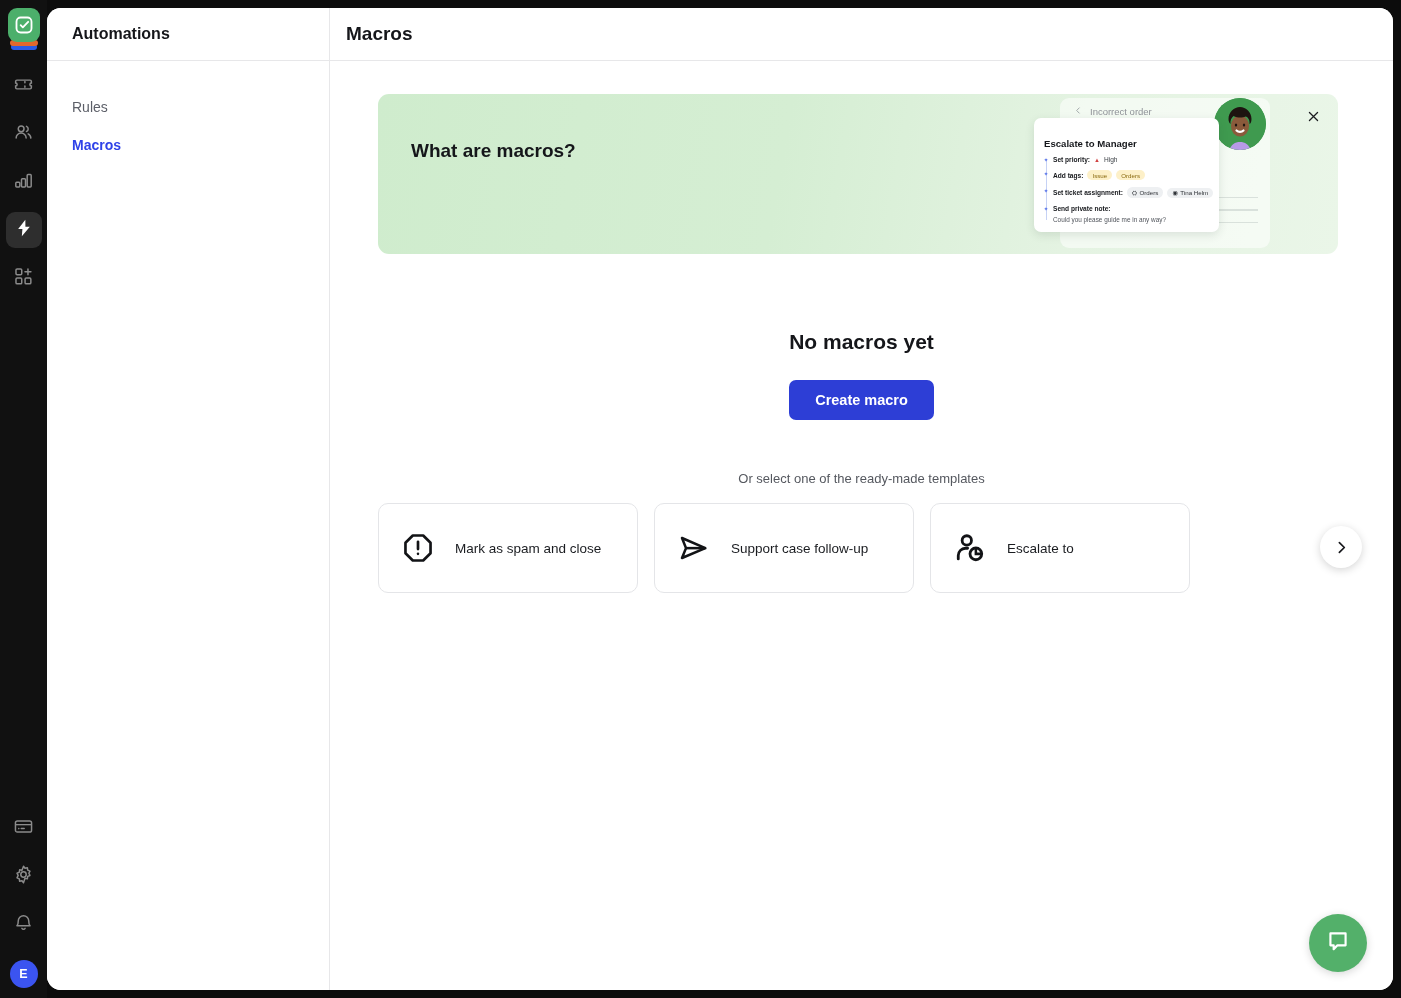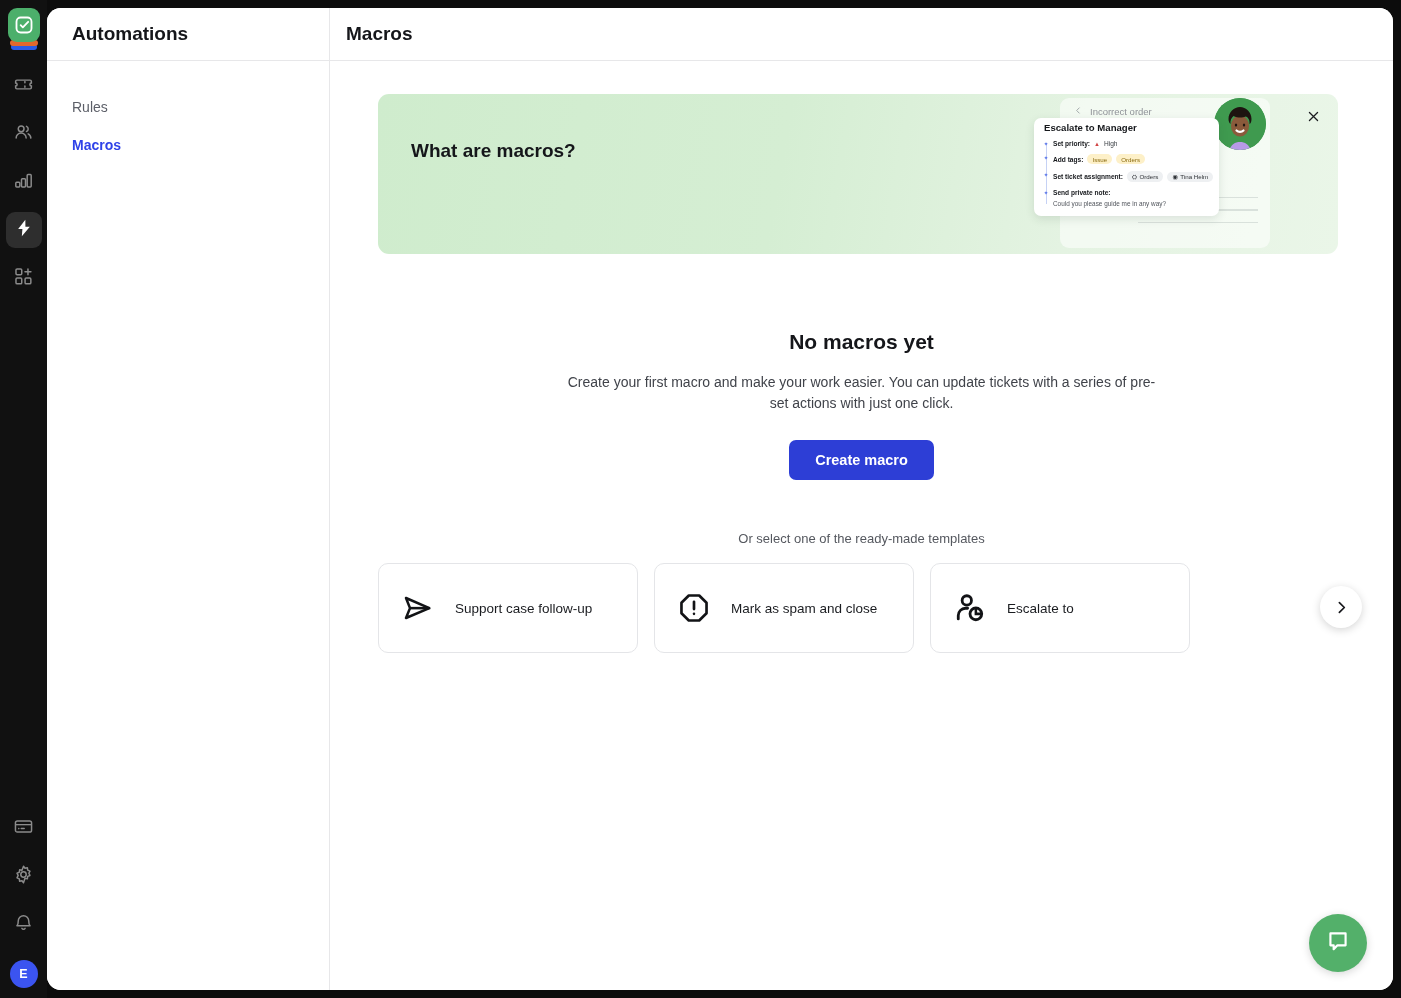--- a/index.html
+++ b/index.html
@@ -67,21 +67,21 @@
     width: 283px; flex: 0 0 283px;
     border-right: 1px solid #e7e7e9;
     display: flex; flex-direction: column;
     background: #fff;
   }
   .nav-head {
     height: 53px; flex: 0 0 53px;
     display: flex; align-items: center;
     padding-left: 25px;
     border-bottom: 1px solid #e7e7e9;
-    font-size: 19px; font-weight: bold; color: #15161a;
+    font-size: 16px; font-weight: bold; color: #15161a;
   }
   .nav-list { padding: 38px 0 0 25px; }
   .nav-item {
     font-size: 14px; color: #5c5f68;
     margin-bottom: 22px; cursor: pointer;
   }
   .nav-item.active { color: #2f42e8; font-weight: bold; }
 
   
   .main-pane { flex: 1 1 auto; display: flex; flex-direction: column; min-width: 0; background: #fff; }
@@ -125,21 +125,21 @@
   .illus-back-head {
     display: flex; align-items: center; gap: 7px;
     padding: 8px 0 0 14px; font-size: 9.5px; color: #8f9298;
   }
   .illus-lines { position: absolute; right: 12px; bottom: 14px; width: 120px; }
   .illus-line { height: 1.5px; background: rgba(190,200,195,0.5); margin-bottom: 11px; }
   .illus-icons { position: absolute; right: 14px; top: 9px; display: flex; gap: 7px; color: #9aa0a4; }
   .macro-card {
     position: absolute; left: 0; top: 24px;
     width: 185px; background: #fff;
-    border-radius: 7px; padding: 4px 9px 9px 10px;
+    border-radius: 7px; padding: 20px 9px 9px 10px;
     box-shadow: 0 3px 10px rgba(40,60,45,0.13);
   }
   .macro-card-title { font-size: 9.6px; font-weight: bold; color: #16181c; margin-bottom: 7px; }
   .macro-rows { position: relative; padding-left: 9px; }
   .macro-rail-line {
     position: absolute; left: 1.5px; top: 3px; bottom: 3px;
     width: 1px; background: #c6d2f5;
   }
   .macro-row { display: flex; align-items: center; gap: 4px; margin-bottom: 7px; position: relative; }
   .macro-dot {
@@ -429,48 +429,47 @@
                     <span class="macro-label">Send private note:</span>
                   </div>
                   <div class="macro-note">Could you please guide me in any way?</div>
                 </div>
               </div>
             </div>
           </div>
 
           <div class="empty">
             <div class="empty-title">No macros yet</div>
-            <div class="empty-sub">Create your first macro and make your work easier. You can update tickets with a series of pre-set actions with just one click.</div>
             <button class="create-btn">Create macro</button>
           </div>
 
           <div class="tpl-caption">Or select one of the ready-made templates</div>
 
           <div class="tpl-wrap">
             <div class="tpl-row">
-
-              <div class="tpl-card">
-                <span class="tpl-icon">
-                  <svg width="32" height="32" viewBox="0 0 24 24" fill="none" stroke="currentColor" stroke-width="1.9" stroke-linejoin="round">
-                    <path d="M3 4.5l17.5 7.6L3 19.5l3-7.4L3 4.5z"></path>
-                    <path d="M6 12.1h14.5"></path>
-                  </svg>
-                </span>
-                <span class="tpl-label">Support case follow-up</span>
-              </div>
 
               <div class="tpl-card">
                 <span class="tpl-icon">
                   <svg width="32" height="32" viewBox="0 0 24 24" fill="none" stroke="currentColor" stroke-width="2" stroke-linejoin="round">
                     <path d="M8.1 2.6h7.8l5.5 5.5v7.8l-5.5 5.5H8.1L2.6 15.9V8.1L8.1 2.6z"></path>
                     <path d="M12 7.4v5.4" stroke-linecap="round"></path>
                     <circle cx="12" cy="16.4" r="0.95" fill="currentColor" stroke="none"></circle>
                   </svg>
                 </span>
                 <span class="tpl-label">Mark as spam and close</span>
+              </div>
+
+              <div class="tpl-card">
+                <span class="tpl-icon">
+                  <svg width="32" height="32" viewBox="0 0 24 24" fill="none" stroke="currentColor" stroke-width="1.9" stroke-linejoin="round">
+                    <path d="M3 4.5l17.5 7.6L3 19.5l3-7.4L3 4.5z"></path>
+                    <path d="M6 12.1h14.5"></path>
+                  </svg>
+                </span>
+                <span class="tpl-label">Support case follow-up</span>
               </div>
 
 
               <div class="tpl-card">
                 <span class="tpl-icon">
                   <svg width="32" height="32" viewBox="0 0 24 24" fill="none" stroke="currentColor" stroke-width="2.1" stroke-linecap="round">
                     <circle cx="9.6" cy="6.3" r="3.5"></circle>
                     <path d="M3.2 20.2v-2.6a5.4 5.4 0 015.4-5.4h1.6"></path>
                     <circle cx="16.4" cy="16.4" r="4.4"></circle>
                     <path d="M16.4 12.6v3.8h3.4" stroke-width="1.9"></path>

